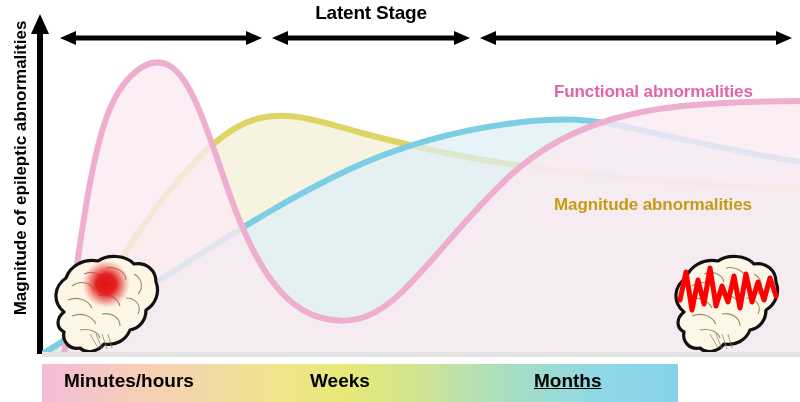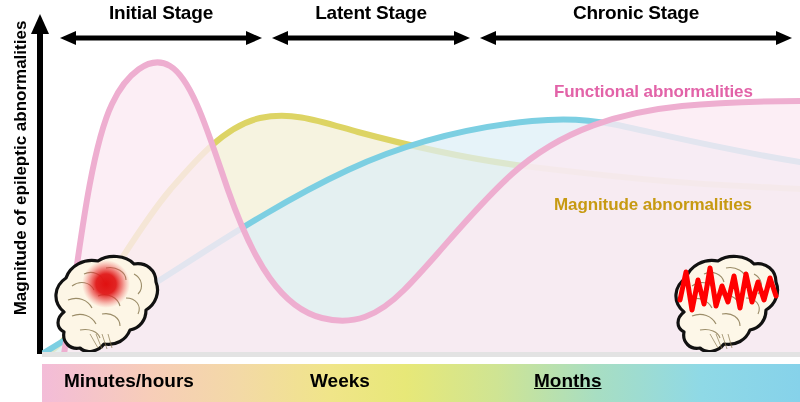--- a/index.html
+++ b/index.html
@@ -72,53 +72,51 @@
     position: absolute;
     left: 42px; top: 352px;
     width: 758px; height: 5px;
     background: #e3e3e3;
   }
 
   
   .timeline-bar {
     position: absolute;
     left: 42px; top: 364px;
-    width: 758px; height: 38px;
+    width: 636px; height: 38px;
   }
   .timeline-tick {
     position: absolute;
     top: 6px;
     font-size: 19px;
     font-weight: bold;
     color: #000000;
     white-space: nowrap;
   }
 </style>
 </head>
 <body>
 
 <div id="figure">
 
   <div class="stage-band">
 
-    <div class="stage-label" style="left:60px; width:202px;">Initial Stage</div>
     <svg class="stage-arrow" style="left:60px; width:202px;" viewBox="0 0 202 16" preserveAspectRatio="none">
       <line x1="13" y1="8" x2="189" y2="8" stroke="#000" stroke-width="5"></line>
       <polygon points="0,8 16,1 16,15" fill="#000"></polygon>
       <polygon points="202,8 186,1 186,15" fill="#000"></polygon>
     </svg>
 
     <div class="stage-label" style="left:272px; width:198px;">Latent Stage</div>
     <svg class="stage-arrow" style="left:272px; width:198px;" viewBox="0 0 198 16" preserveAspectRatio="none">
       <line x1="13" y1="8" x2="185" y2="8" stroke="#000" stroke-width="5"></line>
       <polygon points="0,8 16,1 16,15" fill="#000"></polygon>
       <polygon points="198,8 182,1 182,15" fill="#000"></polygon>
     </svg>
 
-    <div class="stage-label" style="left:480px; width:312px;">Chronic Stage</div>
     <svg class="stage-arrow" style="left:480px; width:312px;" viewBox="0 0 312 16" preserveAspectRatio="none">
       <line x1="13" y1="8" x2="299" y2="8" stroke="#000" stroke-width="5"></line>
       <polygon points="0,8 16,1 16,15" fill="#000"></polygon>
       <polygon points="312,8 296,1 296,15" fill="#000"></polygon>
     </svg>
   </div>
 
   <div class="y-axis">
     <svg width="20" height="340" viewBox="0 0 20 340">
       <line x1="10" y1="340" x2="10" y2="16" stroke="#000" stroke-width="6"></line>

